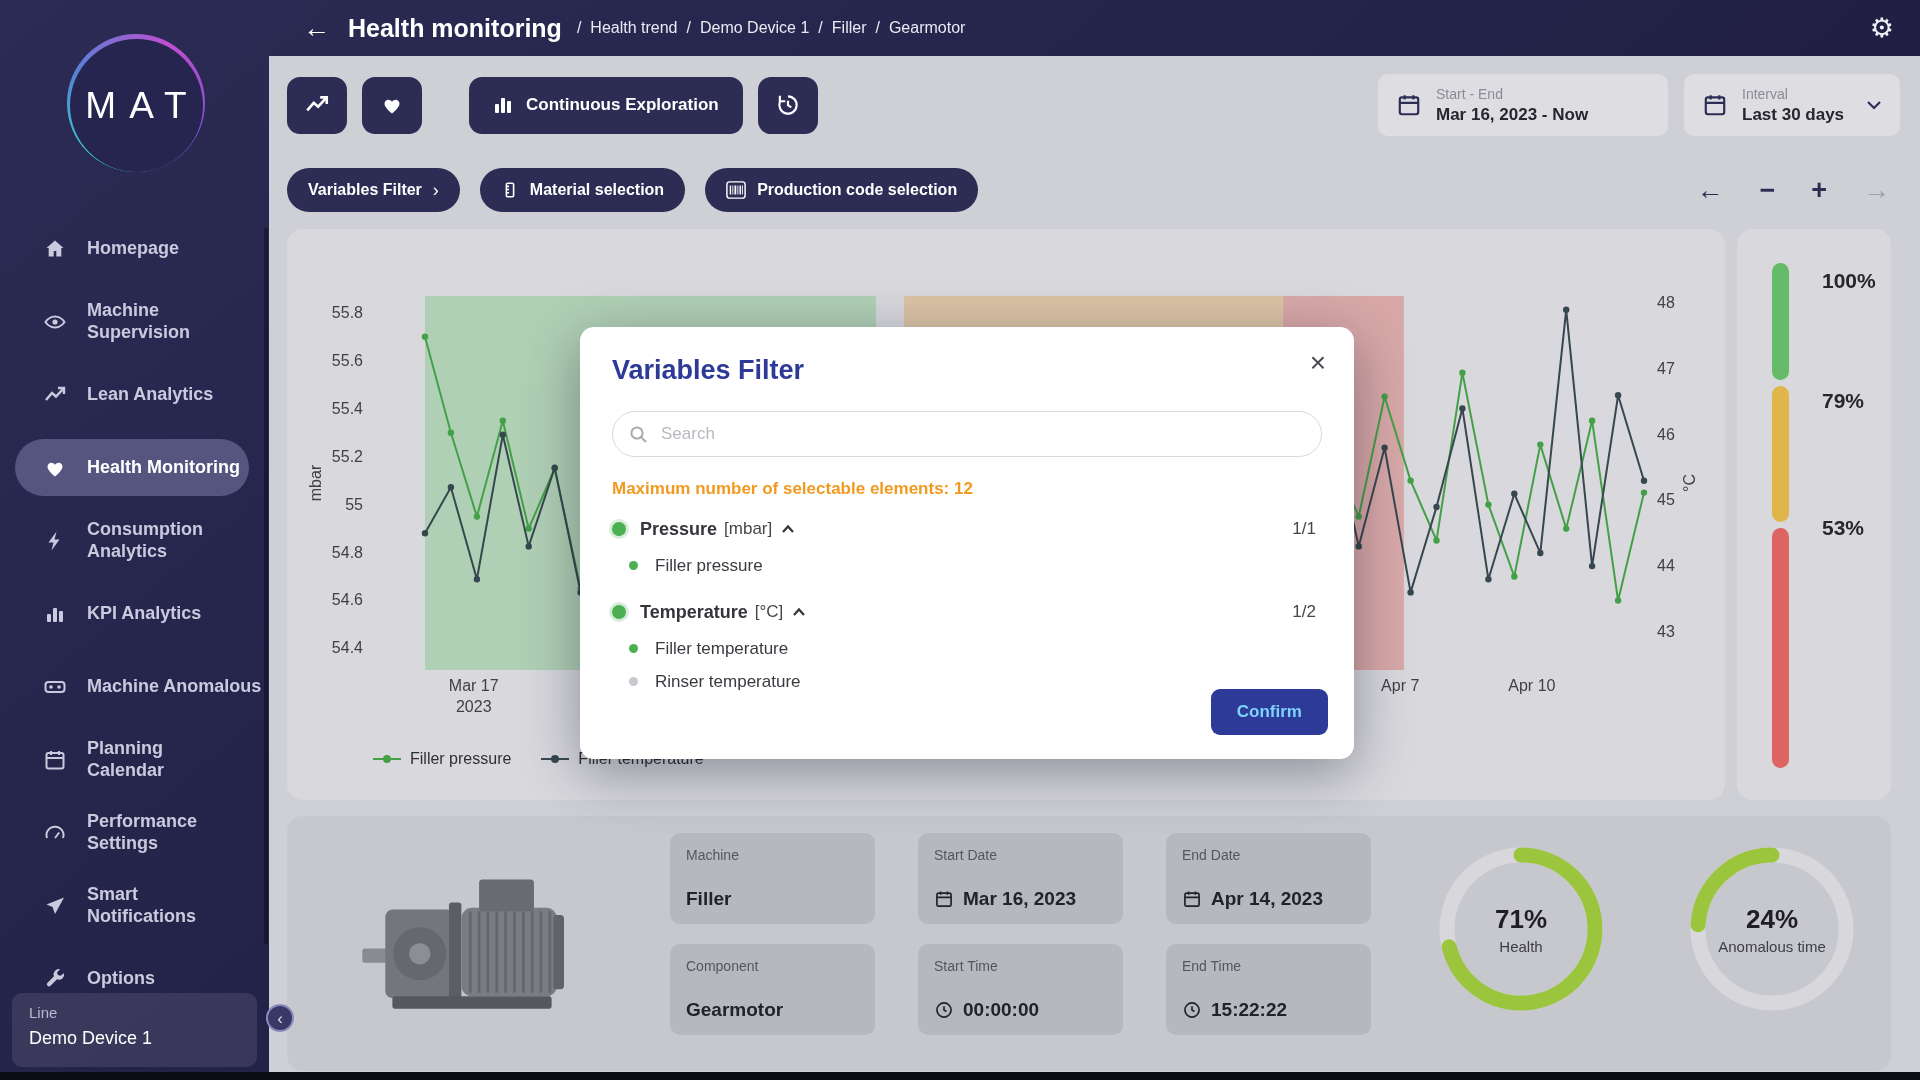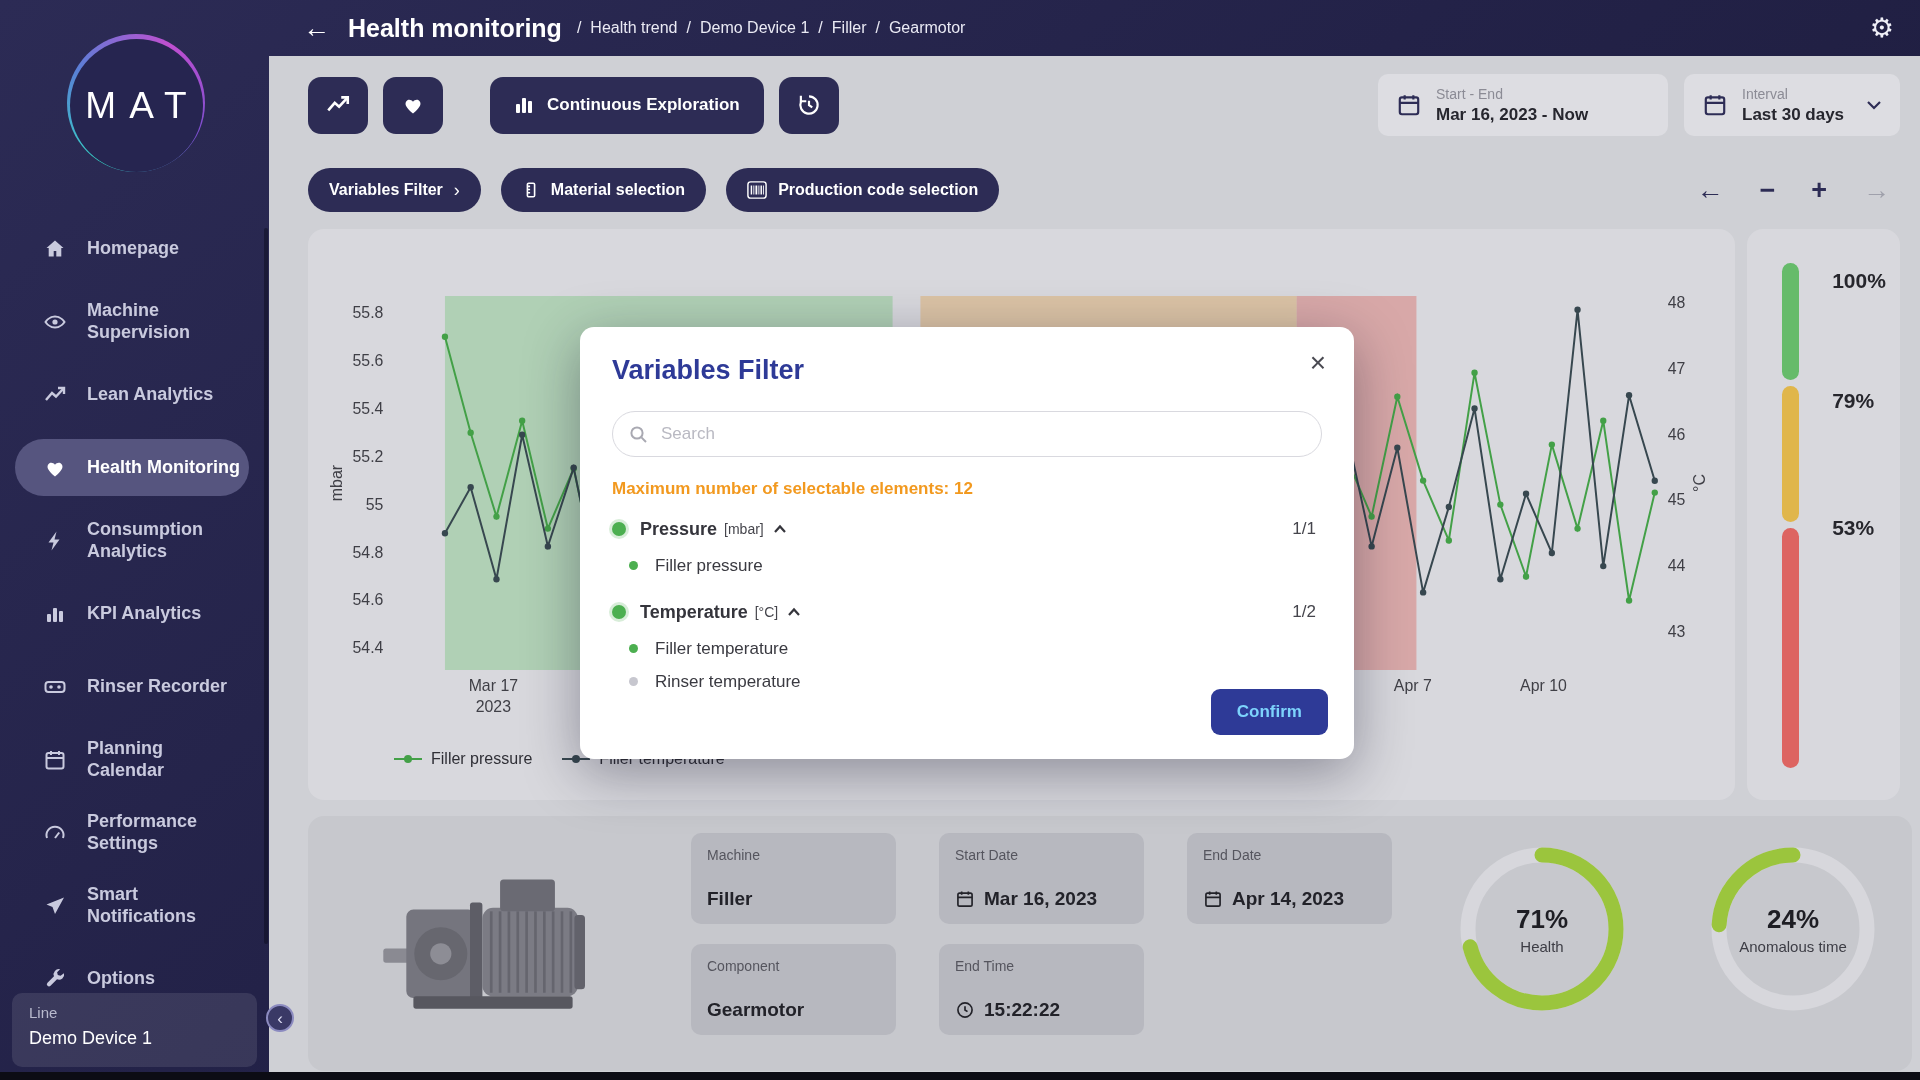--- a/index.html
+++ b/index.html
@@ -37,21 +37,21 @@
           padding:0 26px 0 34px;color:#fff;}
   .back-icon{font-size:27px;cursor:pointer;}
   .page-title{font-size:25px;font-weight:700;margin-left:18px;}
   .breadcrumb{display:flex;align-items:center;margin-left:6px;font-size:16px;color:#eaeaf4;}
   .crumb-sep{margin:0 9px;color:#eaeaf4;}
   .crumb{cursor:pointer;}
   .gear-icon{margin-left:auto;font-size:27px;color:#f0f0f8;cursor:pointer;}
 
   
   .main-panel{position:absolute;left:269px;top:56px;width:1651px;height:1016px;background:#cfd0d5;overflow:hidden;}
-  .content{position:absolute;inset:0;padding:18px 20px 0 39px;}
+  .content{position:absolute;inset:0;padding:18px 20px 0 18px;}
   .bottom-strip{position:absolute;left:0;bottom:0;width:1920px;height:8px;background:#0c0c14;}
 
   
   .toolbar-row{display:flex;align-items:center;height:62px;}
   .icon-btn{width:60px;height:57px;background:#2d2c55;border-radius:13px;border:none;cursor:pointer;
             display:flex;align-items:center;justify-content:center;color:#fff;}
   .tb-left{display:flex;align-items:center;gap:15px;}
   .ce-btn{height:57px;padding:0 24px;display:flex;align-items:center;gap:13px;background:#2d2c55;color:#fff;
           border:none;border-radius:13px;font-size:17px;font-weight:700;margin-left:32px;cursor:pointer;font-family:inherit;}
   .date-box{height:62px;background:#dddde2;border-radius:10px;display:flex;align-items:center;
@@ -110,21 +110,21 @@
   .search-wrap{margin-top:25px;position:relative;}
   .search-input{width:100%;height:46px;border:1.6px solid #d9d9df;border-radius:23px;padding:0 20px 0 48px;
                 font-size:17px;color:#333;background:#fff;outline:none;font-family:inherit;}
   .search-input::placeholder{color:#b9b9c2;}
   .search-icon{position:absolute;left:17px;top:14px;}
   .modal-note{margin-top:22px;font-size:17px;font-weight:700;color:#f2991f;}
   .vgroup{margin-top:10px;}
   .vgroup-row{display:flex;align-items:center;height:40px;cursor:pointer;}
   .gdot{width:14px;height:14px;border-radius:50%;background:#4caf50;box-shadow:0 0 0 3px rgba(76,175,80,0.22);margin-right:14px;flex:none;}
   .vgroup-name{font-size:18px;font-weight:700;color:#35353c;}
-  .vgroup-unit{font-size:14px;color:#45454c;margin-left:7px;}
+  .vgroup-unit{font-size:17px;color:#45454c;margin-left:7px;}
   .chevron-up-icon{margin-left:9px;display:flex;}
   .vgroup-count{margin-left:auto;font-size:17px;color:#45454c;margin-right:6px;}
   .vchild-row{display:flex;align-items:center;height:33px;padding-left:17px;cursor:pointer;}
   .vchild-dot{width:9px;height:9px;border-radius:50%;margin-right:17px;flex:none;}
   .vchild-dot.sel{background:#4caf50;}
   .vchild-dot.unsel{background:#c7c7cf;}
   .vchild-label{font-size:17px;color:#3a3a41;}
   .confirm-btn{position:absolute;right:26px;bottom:24px;height:46px;padding:0 26px;background:#2e3a97;color:#7dd3fc;
                border:none;border-radius:9px;font-size:17px;font-weight:700;cursor:pointer;font-family:inherit;}
 </style>
@@ -194,21 +194,21 @@
       <span class="nav-label">KPI Analytics</span>
     </div>
     <div class="nav-item">
       <span class="nicon">
           <svg viewBox="0 0 24 24" width="24" height="24" fill="none" stroke="currentColor" stroke-width="2">
             <rect x="2.5" y="7" width="19" height="10" rx="3"></rect>
             <circle cx="8" cy="12" r="1.8" fill="currentColor" stroke="none"></circle>
             <circle cx="16" cy="12" r="1.8" fill="currentColor" stroke="none"></circle>
           </svg>
         </span>
-      <span class="nav-label">Rinser Recorder</span>
+      <span class="nav-label">Machine Anomalous</span>
     </div>
     <div class="nav-item">
       <span class="nicon">
           <svg viewBox="0 0 24 24" width="24" height="24" fill="none" stroke="currentColor" stroke-width="2">
             <rect x="3.5" y="5" width="17" height="15.5" rx="2"></rect>
             <path d="M3.5 10h17M8 3v4M16 3v4"></path>
           </svg>
         </span>
       <span class="nav-label">Planning
 Calendar</span>
@@ -585,20 +585,32 @@
                 </svg>
               </span>
             <span>Apr 14, 2023</span>
           </span>
         </div>
         <div class="tile">
           <span class="tile-label">Component</span>
           <span class="tile-value">Gearmotor</span>
         </div>
         <div class="tile">
+          <span class="tile-label">Start Time</span>
+          <span class="tile-value">
+            <span>
+                <svg viewBox="0 0 24 24" width="20" height="20" fill="none" stroke="#222229" stroke-width="2">
+                  <circle cx="12" cy="12" r="8.5"></circle>
+                  <path d="M12 7.5V12l3 2"></path>
+                </svg>
+              </span>
+            <span>00:00:00</span>
+          </span>
+        </div>
+        <div class="tile">
           <span class="tile-label">End Time</span>
           <span class="tile-value">
             <span>
                 <svg viewBox="0 0 24 24" width="20" height="20" fill="none" stroke="#222229" stroke-width="2">
                   <circle cx="12" cy="12" r="8.5"></circle>
                   <path d="M12 7.5V12l3 2"></path>
                 </svg>
               </span>
             <span>15:22:22</span>
           </span>

